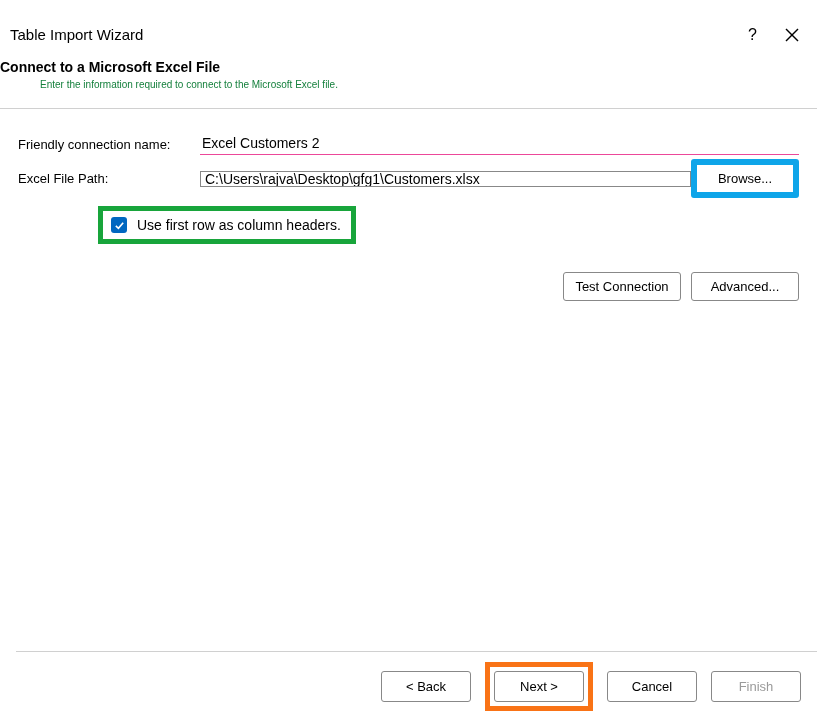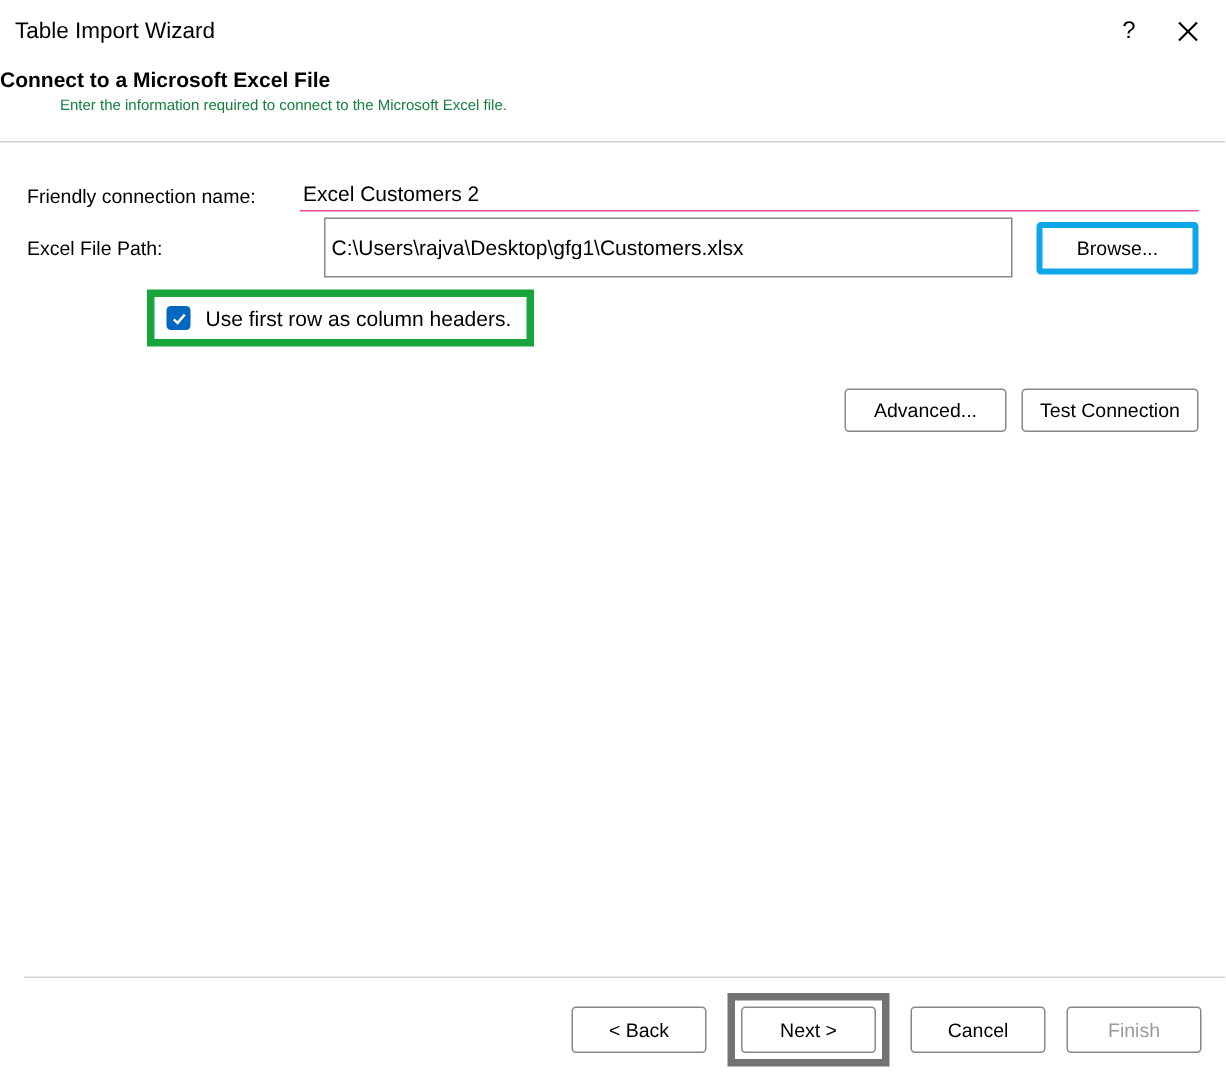--- a/index.html
+++ b/index.html
@@ -14,21 +14,21 @@
       background: #fff;
       width: 817px;
       height: 723px;
       position: relative;
       overflow: hidden;
     }
     .title-bar {
       display: flex;
       align-items: center;
       justify-content: space-between;
-      padding: 12px 18px 10px 10px;
+      padding: 26px 18px 10px 10px;
     }
     .title-bar .title {
       font-size: 15px;
     }
     .title-right {
       display: flex;
       align-items: center;
       gap: 28px;
     }
     .help-icon, .close-icon {
@@ -78,44 +78,44 @@
       border-bottom: 1px solid #ec4899;
       font-size: 14px;
       padding: 2px 2px 3px 2px;
       font-family: inherit;
       outline: none;
       background: transparent;
     }
     .form-row-file {
       display: flex;
       align-items: center;
-      gap: 16px;
+      gap: 0;
     }
     .file-input {
       flex: 1;
       border: 1px solid #888;
       font-size: 14px;
       padding: 3px 4px;
       font-family: inherit;
       outline: none;
-      height: 40px;
+      height: 16px;
     }
     .btn {
       background: #fff;
       border: 1px solid #888;
       border-radius: 3px;
       padding: 6px 2px;
       font-size: 13px;
       font-family: inherit;
       cursor: pointer;
       min-width: 108px;
       text-align: center;
     }
     .btn-browse {
-      border: 4px solid #0ea5e9;
+      border: 6px solid #0ea5e9;
       min-width: 108px;
     }
     .btn-disabled {
       color: #9a9a9a;
       cursor: default;
     }
     .checkbox-row {
       display: flex;
       align-items: center;
       margin-left: 80px;
@@ -164,21 +164,21 @@
       display: flex;
       justify-content: flex-end;
       gap: 14px;
       align-items: center;
     }
     .footer .btn {
       min-width: 90px;
       padding: 7px 2px;
     }
     .next-highlight {
-      border: 5px solid #737373;
+      border: 5px solid #f97316;
       padding: 4px;
       display: inline-block;
     }
     .next-highlight .btn {
       margin: 0;
     }
   </style>
 </head>
 <body>
 
@@ -222,22 +222,22 @@
             <polyline points="2,6.5 4.8,9 10,3" fill="none" stroke="#fff" stroke-width="1.8"></polyline>
           </svg>
       </div>
       <span class="checkbox-label">Use first row as column headers.</span>
     </div>
   </div>
 
 </div>
 
 <div class="secondary-buttons">
+  <button class="btn" style="min-width:118px">Test Connection</button>
   <button class="btn">Advanced...</button>
-  <button class="btn" style="min-width:118px">Test Connection</button>
 </div>
 
 <div class="footer">
   <button class="btn">&lt; Back</button>
   <span class="next-highlight">
     <button class="btn">Next &gt;</button>
   </span>
   <button class="btn">Cancel</button>
   <button class="btn btn-disabled">Finish</button>
 </div>

